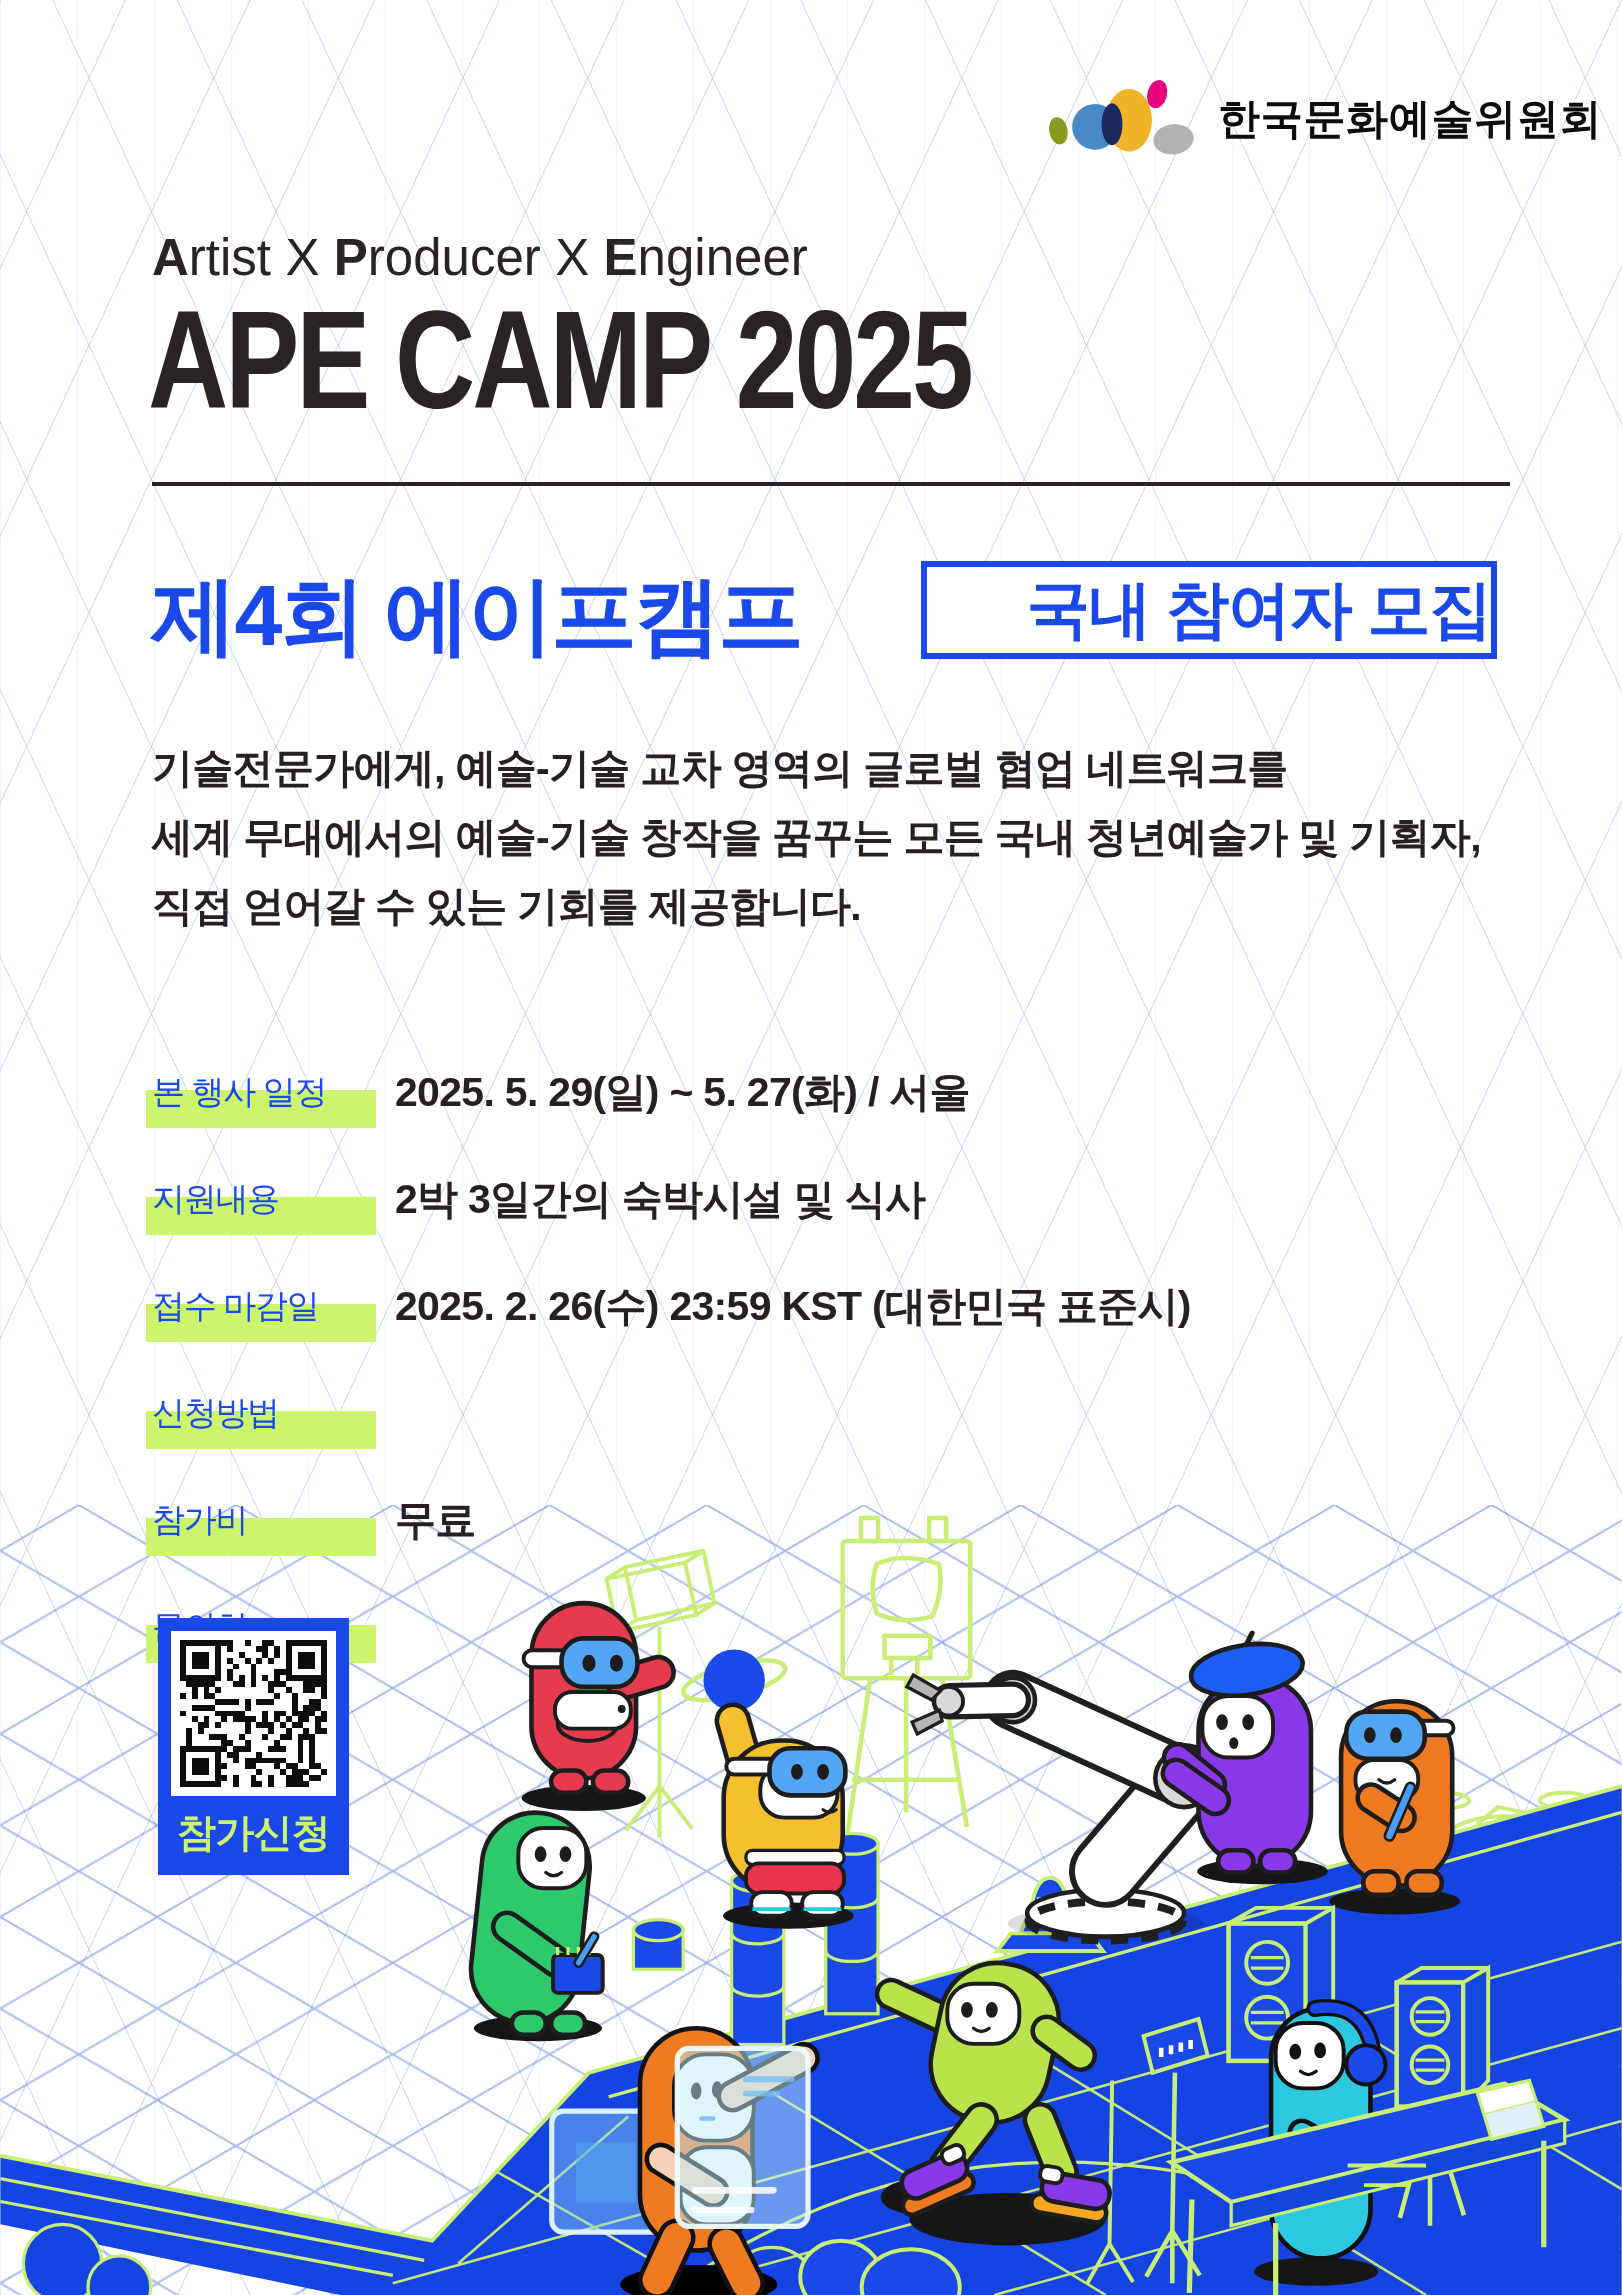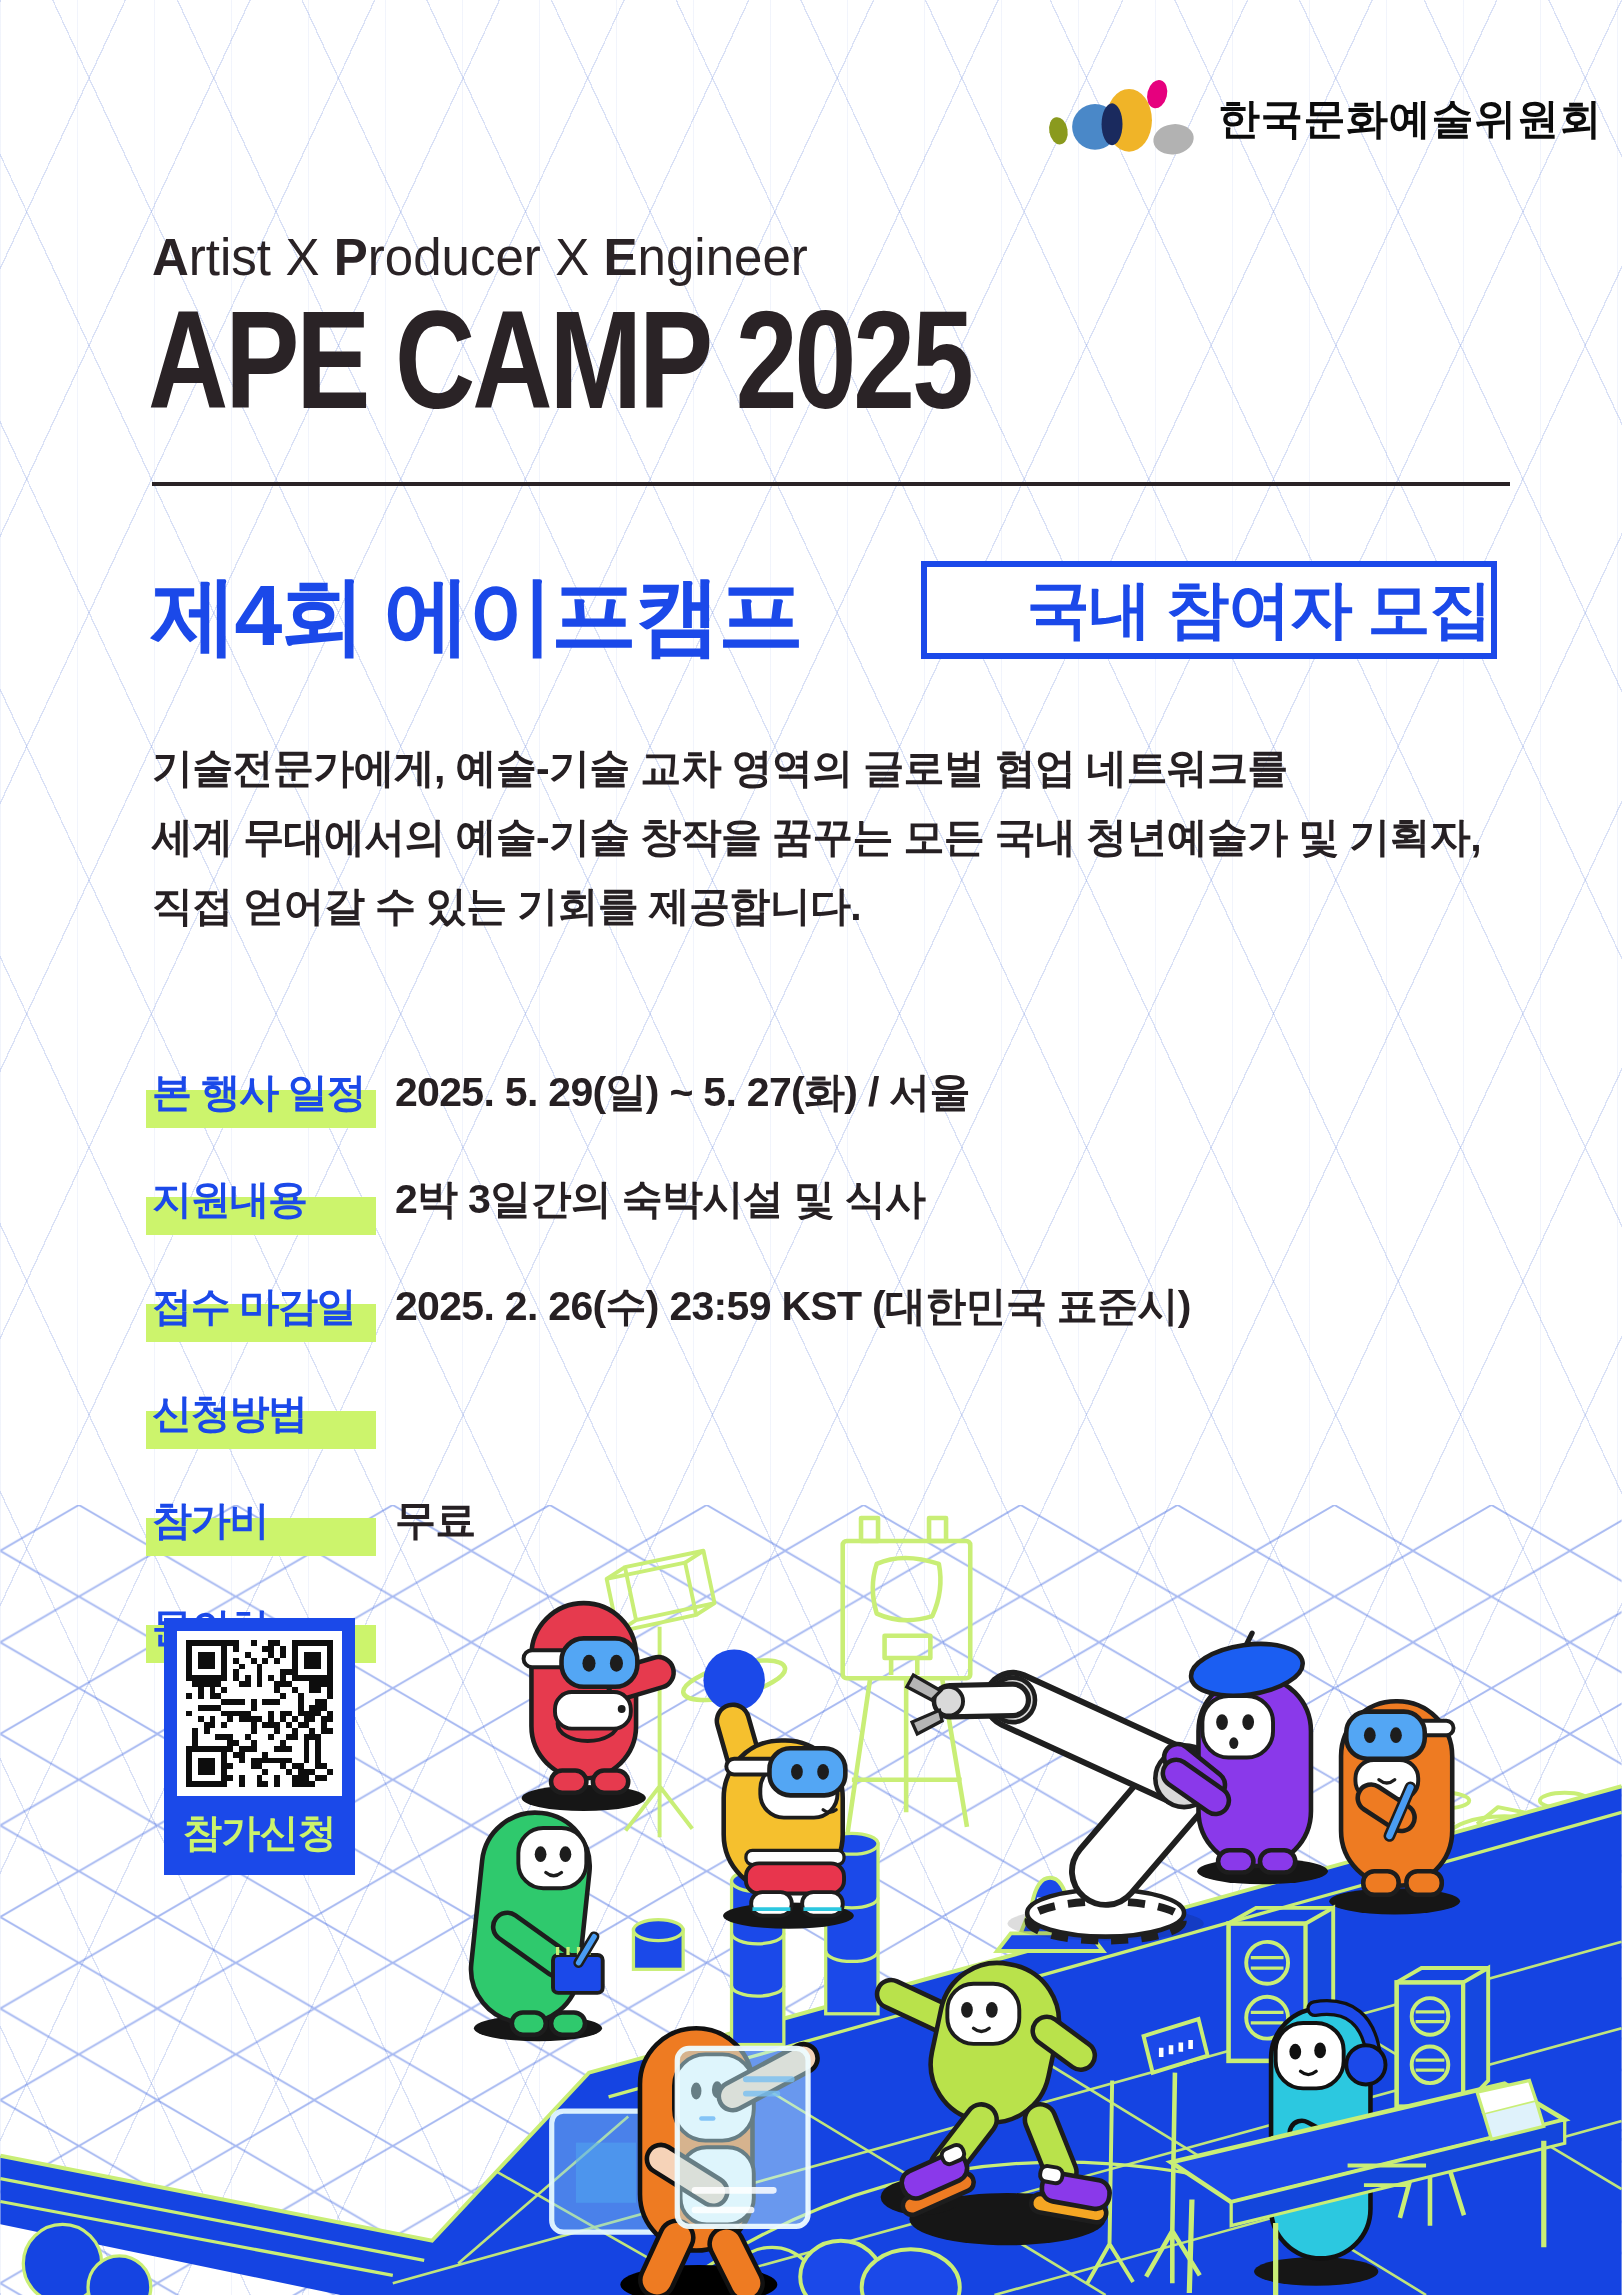--- a/index.html
+++ b/index.html
@@ -34,25 +34,25 @@
   .hero-badge span{font-size:63px;font-weight:800;color:#1b49e9;letter-spacing:-1.3px;white-space:nowrap;}
 
   .intro{position:absolute;left:152px;top:734px;font-size:41px;line-height:69px;font-weight:600;
     color:#262023;letter-spacing:-0.7px;z-index:3;}
 
   
   .details{position:absolute;left:152px;top:1039px;z-index:3;}
   .detail-row{display:flex;align-items:center;height:107px;}
   .label-wrap{position:relative;width:243px;flex:0 0 243px;height:79px;display:flex;align-items:center;}
   .label-hl{position:absolute;left:-6.5px;top:37px;width:230px;height:38px;background:#ccf46c;}
-  .label-text{position:relative;font-size:40px;font-weight:700;color:#1b49e9;letter-spacing:-1.3px;white-space:nowrap;}
+  .label-text{position:relative;font-size:33px;font-weight:400;color:#1b49e9;letter-spacing:-1.3px;white-space:nowrap;}
   .detail-value{font-size:41px;font-weight:700;color:#262023;letter-spacing:-0.7px;white-space:nowrap;}
 
   
-  .qr-block{position:absolute;left:164px;top:1618px;width:191px;height:257px;background:#1b49e9;z-index:4;}
+  .qr-block{position:absolute;left:158px;top:1618px;width:191px;height:257px;background:#1b49e9;z-index:4;}
   .qr-white{position:absolute;left:13px;top:13px;width:165px;height:165px;background:#ffffff;}
   .qr-white svg{position:absolute;left:9.2px;top:9.2px;width:147px;height:147px;}
   .qr-caption{position:absolute;left:0;right:0;top:188px;text-align:center;font-size:39px;font-weight:800;
     color:#ccf46c;letter-spacing:-0.7px;}
 
   
   .illustration{position:absolute;left:0;top:1505px;width:1622px;height:790px;z-index:1;}
 </style>
 </head>
 <body>

